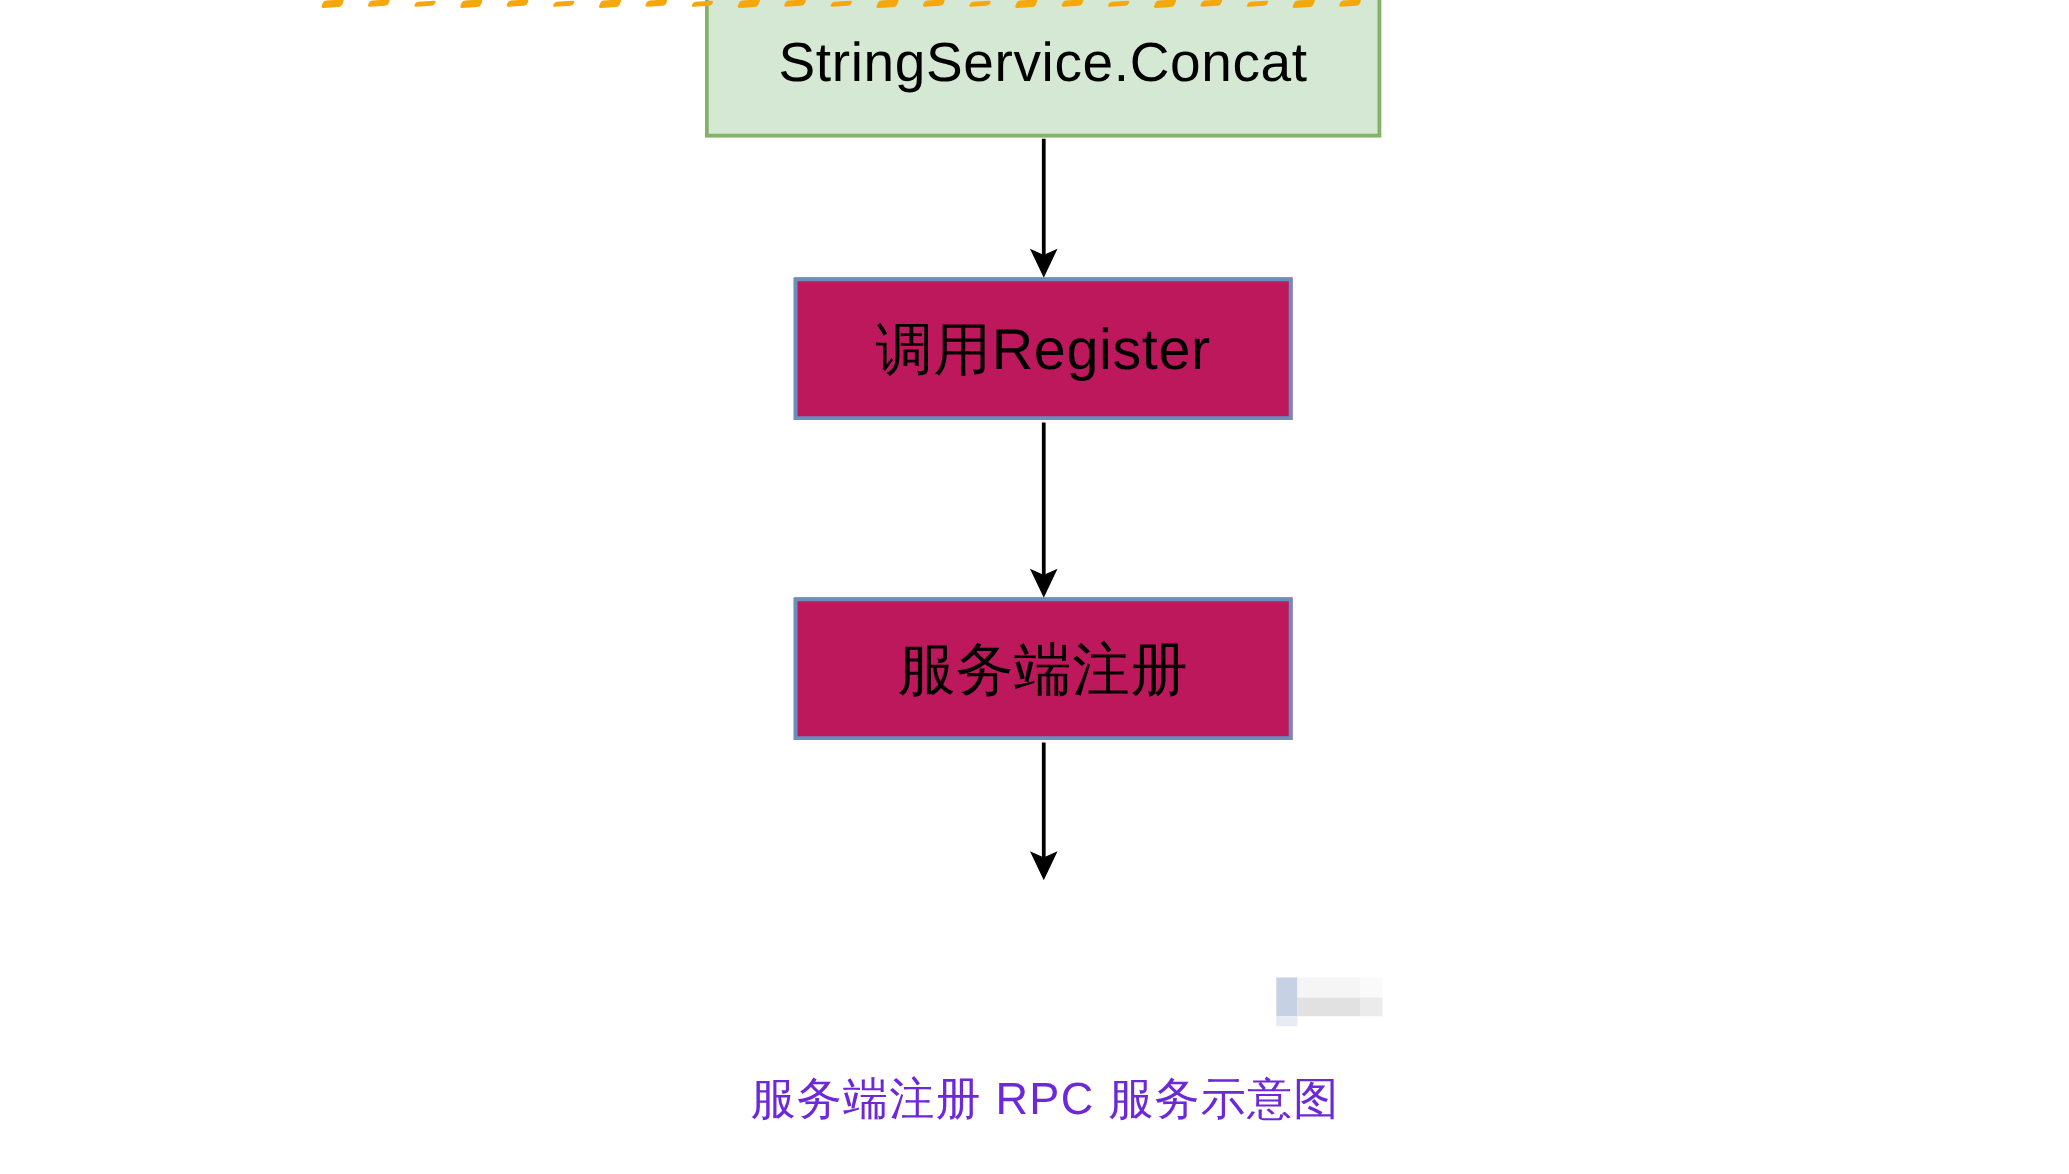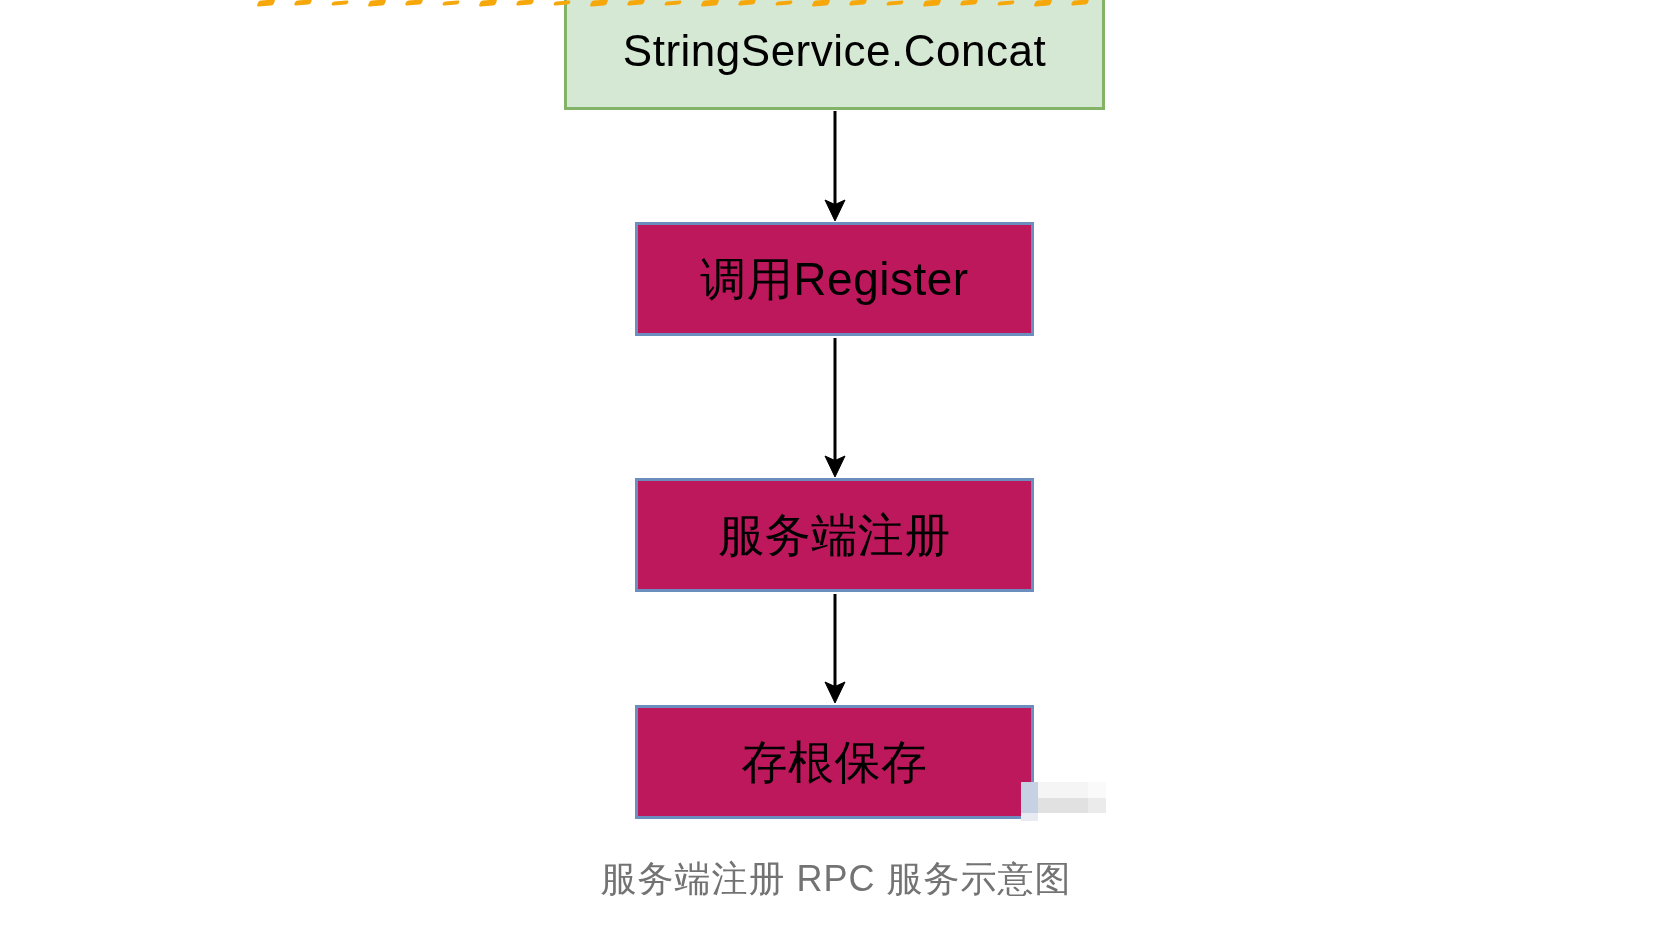--- a/index.html
+++ b/index.html
@@ -65,21 +65,21 @@
   .arrow-line { stroke: #000000; stroke-width: 3; }
   .arrow-head { fill: #000000; stroke: #000000; stroke-width: 1; }
 
   
   .caption {
     position: absolute;
     left: 836px;
     top: 855px;
     transform: translateX(-50%);
     font-size: 36px;
-    color: #737373;
+    color: #6d28d9;
     white-space: nowrap;
     letter-spacing: 1px;
   }
 
   
   .fragments {
     position: absolute;
     left: 0;
     top: 0;
     width: 1655px;
@@ -141,23 +141,20 @@
   </div>
 
   <div class="node node-step node-register">
     <span class="node-label">调用Register</span>
   </div>
 
   <div class="node node-step node-reflect">
     <span class="node-label">服务端注册</span>
   </div>
 
-  <div class="node node-step node-stub">
-    <span class="node-label">存根保存</span>
-  </div>
 
   <svg class="arrows" viewBox="0 0 1655 939" xmlns="http://www.w3.org/2000/svg">
     <g>
       <line class="arrow-line" x1="835" y1="111" x2="835" y2="205"></line>
       <polygon class="arrow-head" points="835,221 825,200 835,204.5 845,200"></polygon>
     </g>
     <g>
       <line class="arrow-line" x1="835" y1="338" x2="835" y2="461"></line>
       <polygon class="arrow-head" points="835,477 825,456 835,460.5 845,456"></polygon>
     </g>

